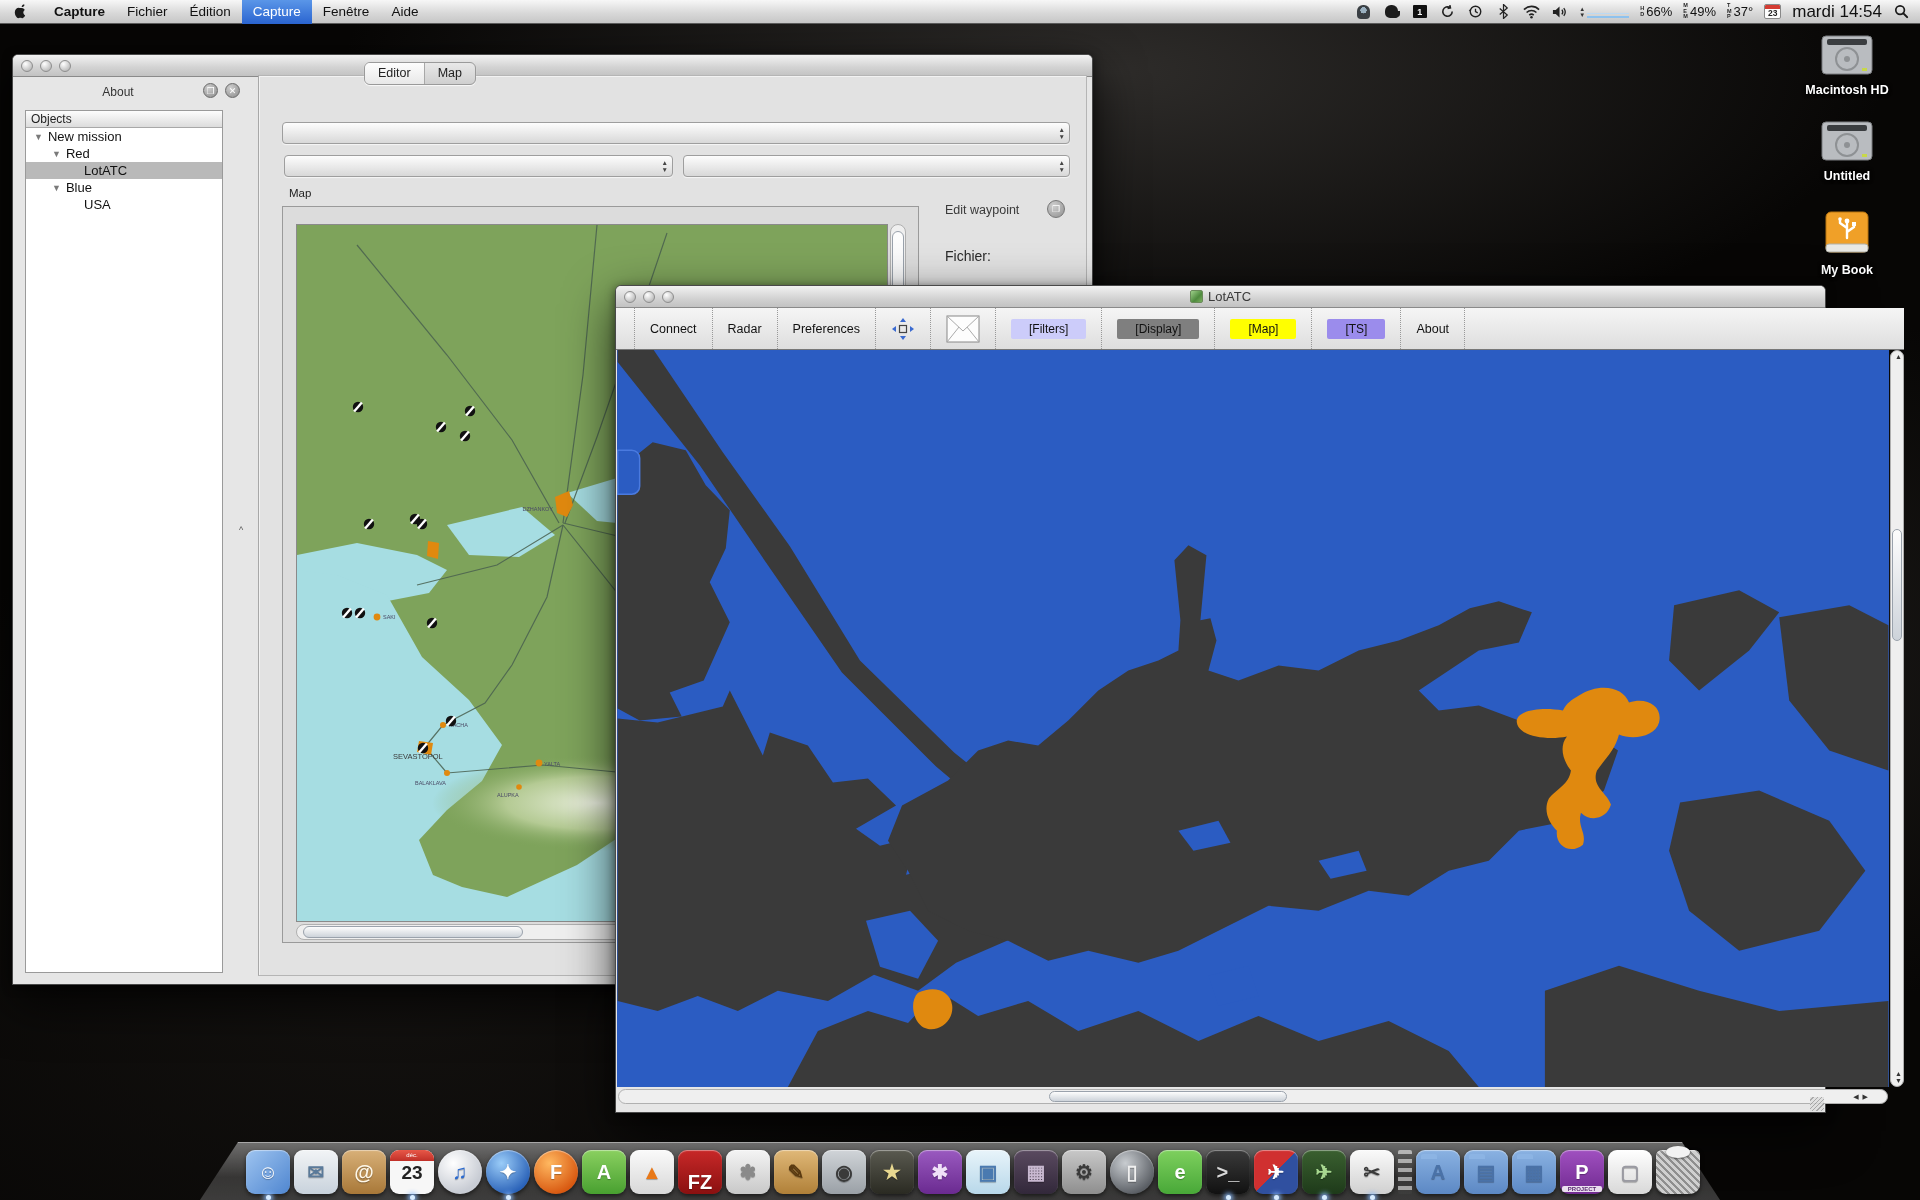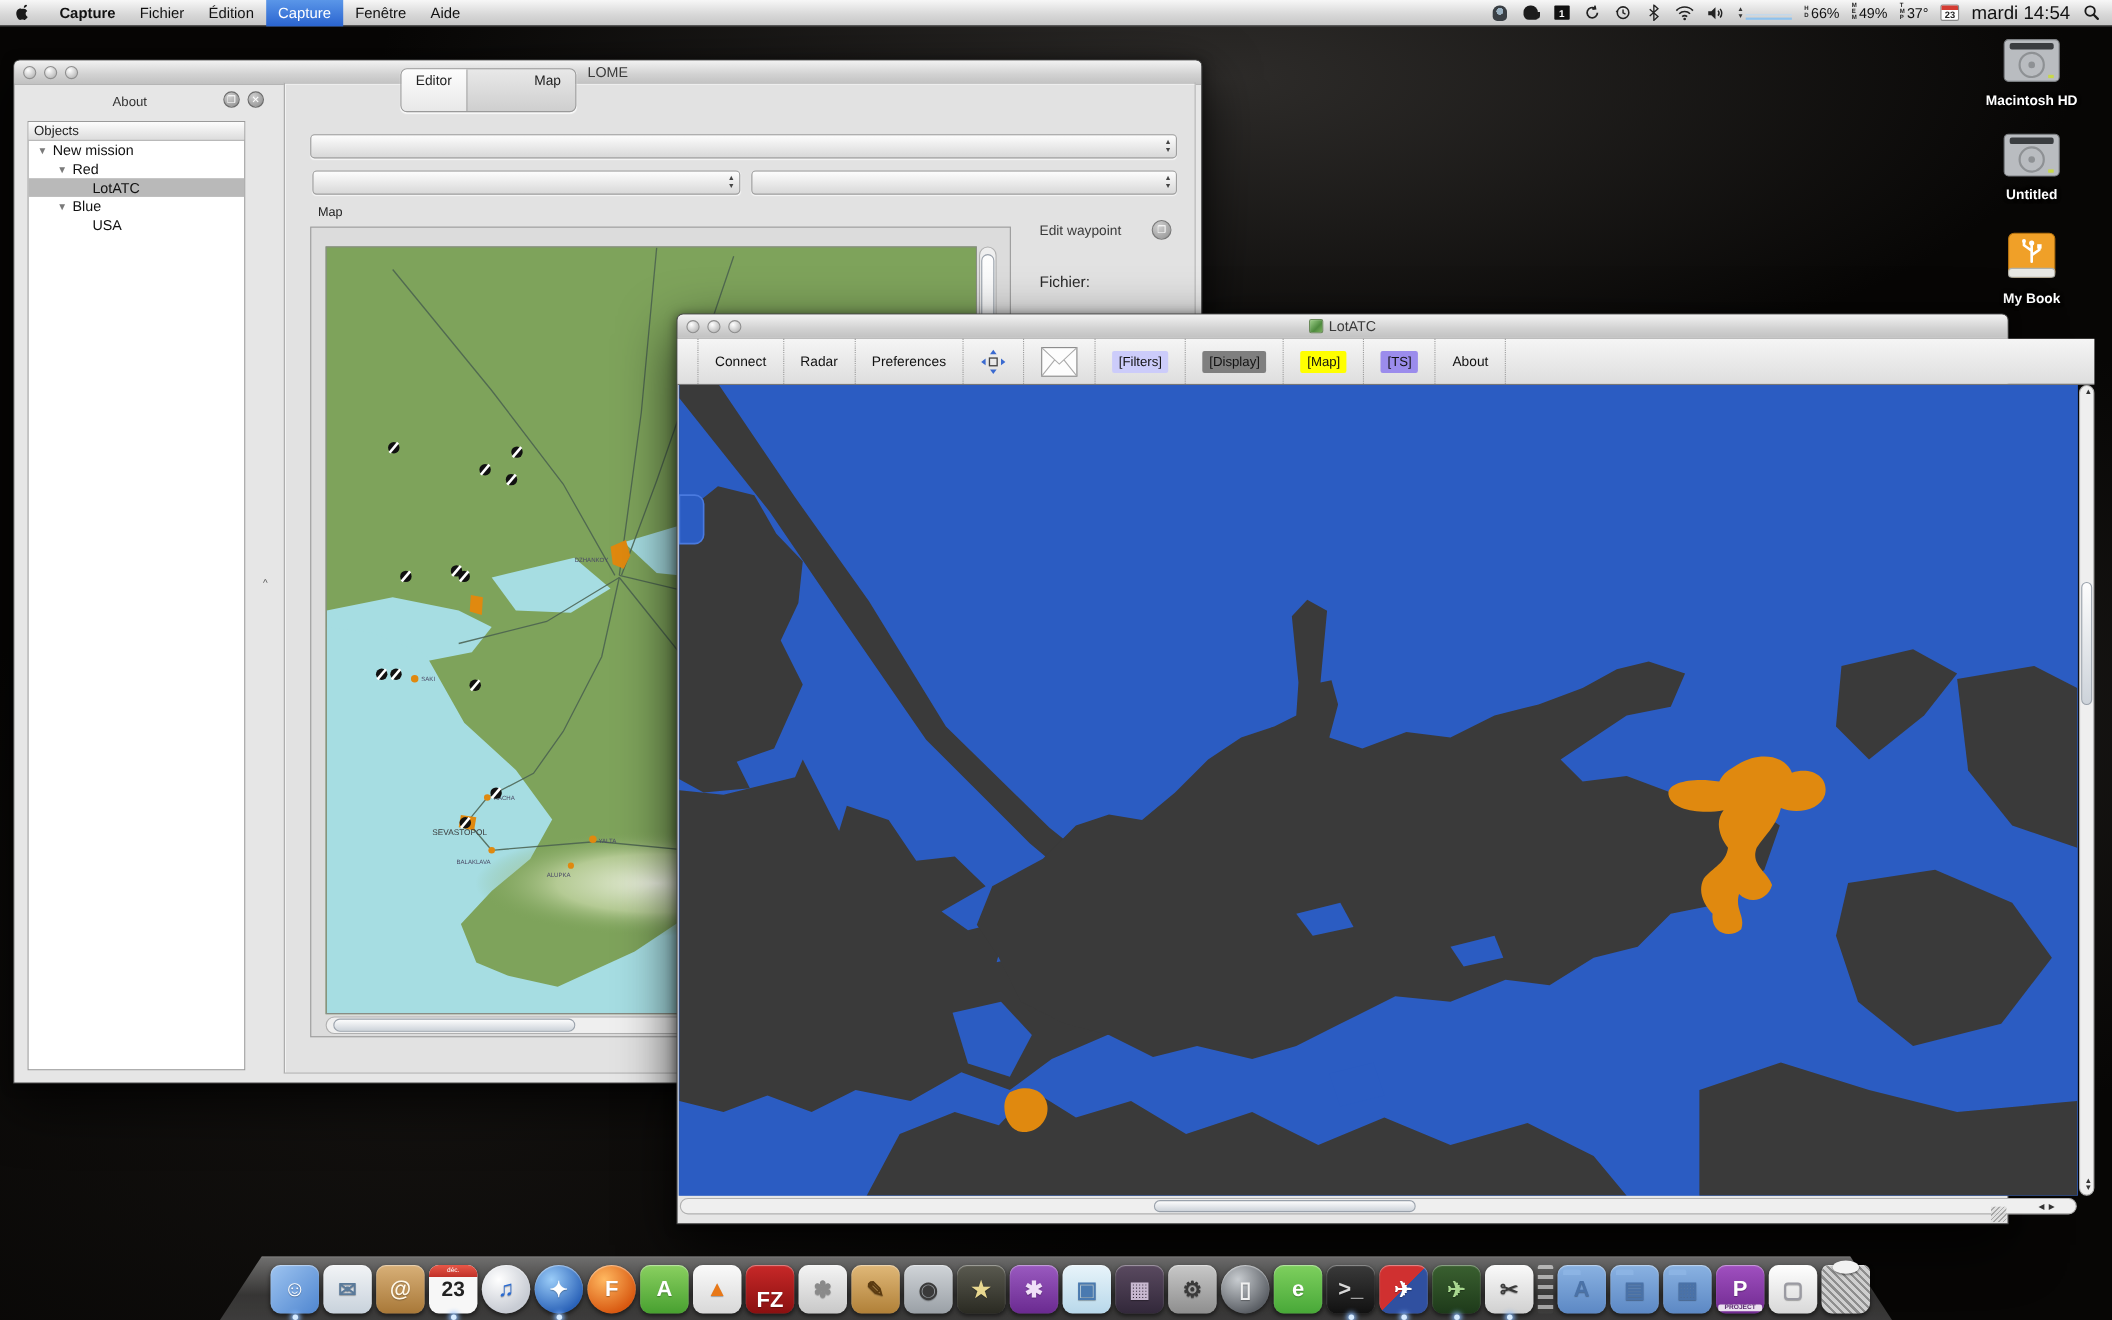--- a/index.html
+++ b/index.html
@@ -67,24 +67,24 @@
     background:#fff; border:1px solid #9a9a9a; font-size:13px; color:#111; }
   .tree-header { height:17px; background:linear-gradient(#fdfdfd,#dcdcdc);
     border-bottom:1px solid #a8a8a8; font-size:12px; padding:1px 0 0 5px; color:#222; }
   .tree-row { height:17px; display:flex; align-items:center; white-space:nowrap; }
   .tree-row.selected { background:#b9b9b9; }
   .disc { color:#7a7a7a; font-size:9px; margin-right:5px; }
   .main-panel { position:absolute; left:245px; top:20px; width:829px; height:901px;
     background:#e2e2e2; border:1px solid #b5b5b5; border-left:1px solid #a8a8a8;
     box-shadow:inset 1px 1px 0 #f2f2f2; }
   .collapse-arrow { position:absolute; left:226px; top:470px; font-size:9px; color:#555; }
-  .seg { position:absolute; left:351px; top:7px; height:40px; display:flex;
+  .seg { position:absolute; left:351px; top:7px; height:23px; display:flex;
     border:1px solid #9a9a9a; border-radius:6px; overflow:hidden;
     background:linear-gradient(#e8e8e8,#cfcfcf); font-size:12.5px;
-    box-shadow:0 1px 1px rgba(255,255,255,.8);gap:48px; }
+    box-shadow:0 1px 1px rgba(255,255,255,.8); }
   .seg > div { padding:3px 13px; color:#222; }
   .seg > div.on { background:linear-gradient(#fdfdfd,#e8e8e8); border-right:1px solid #a8a8a8; }
   .combo { position:absolute; height:22px; border:1px solid #9e9e9e; border-radius:4px;
     background:linear-gradient(#fdfdfd,#d8d8d8); box-shadow:0 1px 1px rgba(255,255,255,.7); }
   .combo .stepper { position:absolute; right:4px; top:1px; display:flex; flex-direction:column;
     font-size:6.5px; line-height:6.5px; color:#444; padding-top:3px; }
   .map-section-label { position:absolute; left:276px; top:132px; font-size:11.5px; color:#222; }
   .mapbox { position:absolute; left:269px; top:151px; width:637px; height:737px;
     background:#dcdcdc; border:1px solid #9a9a9a; }
   .mapcanvas { position:absolute; left:13px; top:17px; width:592px; height:698px;
@@ -100,21 +100,21 @@
     color:#fff; font-size:9px; display:flex; align-items:center; justify-content:center; }
   .altitude-label { position:absolute; left:932px; top:193px; font-size:14px; color:#2a2a2a; }
 
   
   #lotatc { left:615px; top:285px; width:1211px; height:828px; z-index:10;text-decoration:underline; }
   .lot-toolbar { position:absolute; left:0; top:22px; width:1288px; height:42px;
     background:linear-gradient(#f5f5f5,#dedede); border-bottom:1px solid #777;
     display:flex; align-items:stretch; font-size:12.5px; color:#111; padding-left:18px; }
   .tcell { display:flex; align-items:center; padding:0 15px; border-right:1px dotted #999; }
   .tcell:first-child { border-left:1px dotted #999; }
-  .tag { padding:3px 6px; border-radius:2px; font-size:12px; }
+  .tag { padding:3px 18px; border-radius:2px; font-size:12px; }
   .lot-map { position:absolute; left:1px; top:64px; width:1272px; height:737px; overflow:hidden;
     background:#2b5cc2; }
   .lot-vscroll { left:1274px; top:64px; width:14px; height:737px; }
   .lot-hscroll { left:2px; top:803px; width:1270px; height:15px; }
   .grip { position:absolute; right:1px; bottom:1px; width:14px; height:14px;
     background:repeating-linear-gradient(135deg,#ddd 0 2px,#999 2px 3px); opacity:.8; }
   .lot-title-icon { width:13px; height:13px; border:1px solid #6a8a5a; border-radius:2px;
     background:linear-gradient(135deg,#9ed08a,#4e8a3e 60%,#7ab05e); }
 
   
@@ -283,21 +283,20 @@
   </div>
 </div>
 
 <div class="win" id="lome">
   <div class="titlebar">
     <div class="tl-group">
       <span class="tl"></span>
       <span class="tl"></span>
       <span class="tl"></span>
     </div>
-    <div class="wtitle">LOME</div>
   </div>
 
   <div class="units-title">About</div>
   <div class="panel-btn" style="left:190px; top:28px;">❐</div>
   <div class="panel-btn" style="left:212px; top:28px;">✕</div>
 
   <div class="treebox">
     <div class="tree-header">Objects</div>
     <div class="tree-row" style="padding-left:8px;">
       <span class="disc">▼</span>

